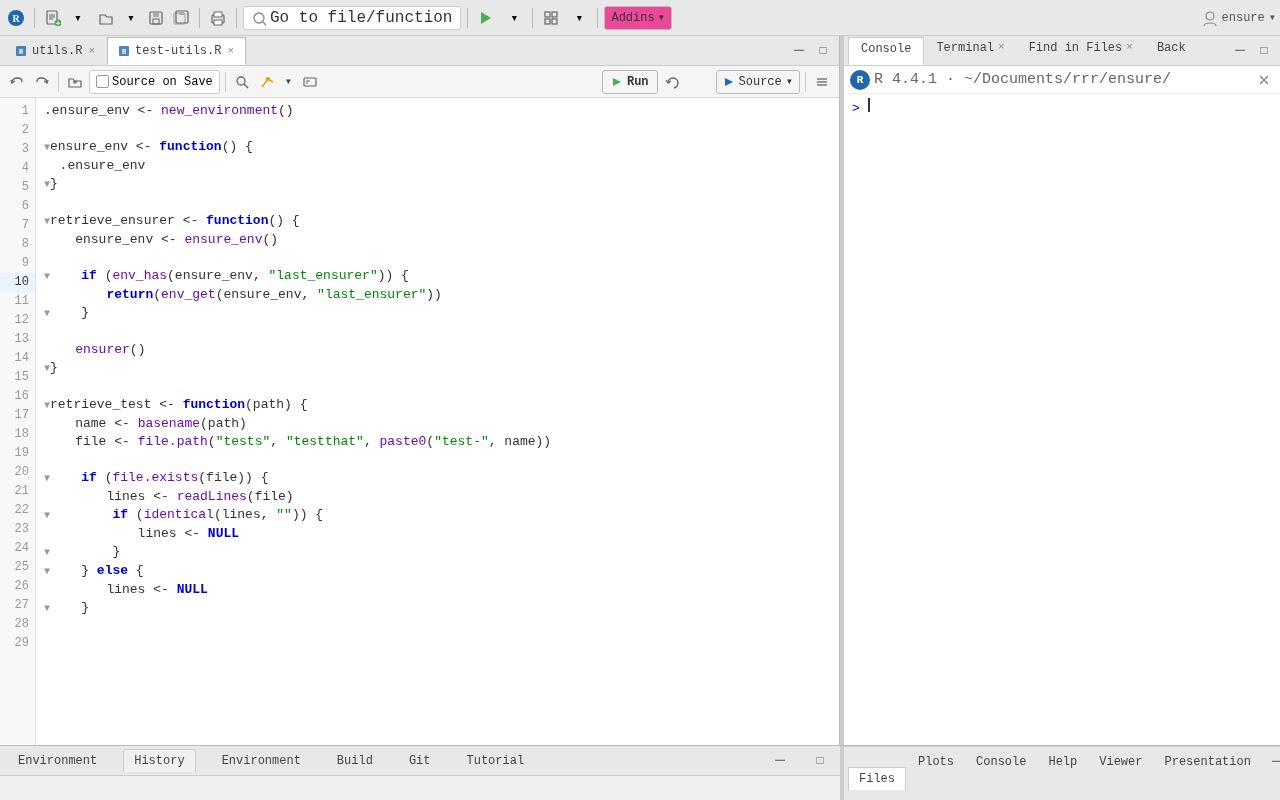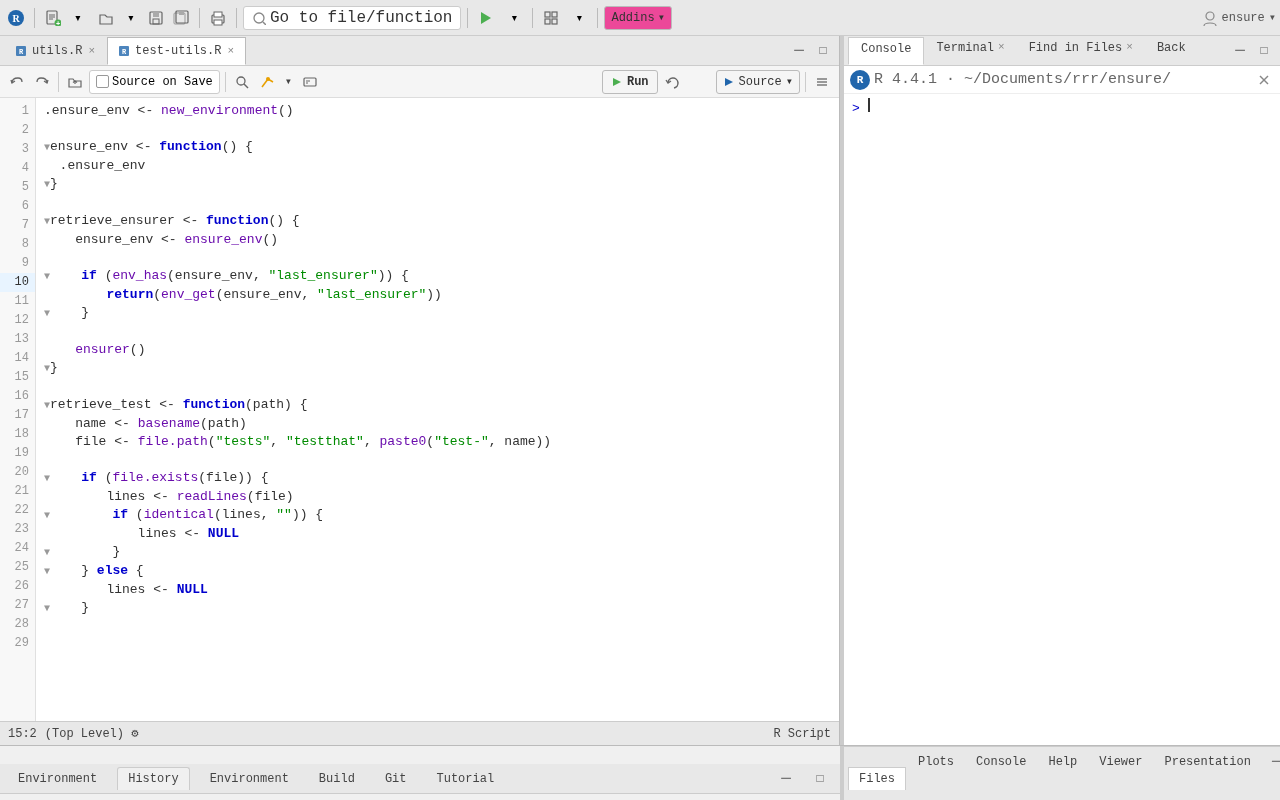--- a/index.html
+++ b/index.html
@@ -149,21 +149,21 @@
       display: flex; align-items: center;
       background: #e8e8e8; border-top: 1px solid #ccc;
       height: 24px; padding: 0 8px;
       font-size: 12px; color: #444; gap: 8px;
       flex-shrink: 0;
     }
     #status-bar .spacer { flex: 1; }
     #bottom-tabs {
       display: flex; align-items: center;
       background: #e8e8e8; border-bottom: 1px solid #ccc;
-      height: 30px; padding: 0 8px; gap: 10px; margin-top: 18px;
+      height: 30px; padding: 0 8px; gap: 16px;
     }
     .btab {
       padding: 4px 10px; cursor: pointer; font-size: 12px;
       color: #444; border-radius: 3px 3px 0 0;
     }
     .btab.active { background: #f0f0f0; border: 1px solid #ccc; border-bottom: none; }
 
     
     #right-pane {
       display: flex; flex-direction: column;
@@ -496,29 +496,20 @@
 <span>        lines &lt;- <span class="fn">readLines</span>(file)</span>
 <span><span class="fold-marker">▼</span>        <span class="kw">if</span> (<span class="fn">identical</span>(lines, <span class="str">""</span>)) {</span>
 <span>            lines &lt;- <span class="null-kw">NULL</span></span>
 <span><span class="fold-marker">▼</span>        }</span>
 <span><span class="fold-marker">▼</span>    } <span class="kw">else</span> {</span>
 <span>        lines &lt;- <span class="null-kw">NULL</span></span>
 <span><span class="fold-marker">▼</span>    }</span>
 <span></span></div>
       </div>
 
-      <div id="status-bar">
-        <span>15:2</span>
-        <span>
-          <span>(Top Level)</span>
-          <span> ⚙</span>
-        </span>
-        <div class="spacer"></div>
-        <span>R Script</span>
-      </div>
     </div>
 
     <div class="vsplit"></div>
 
     <div id="right-pane">
 
       <div id="console-tabs">
         <div class="ctab active">
           <span>Console</span>
         </div>

